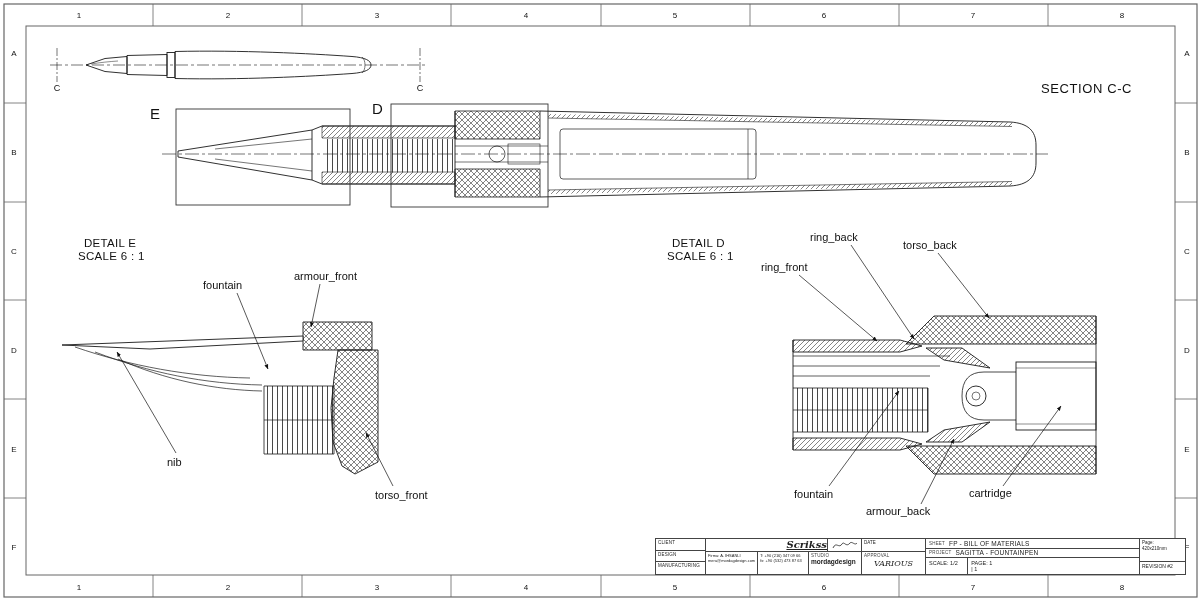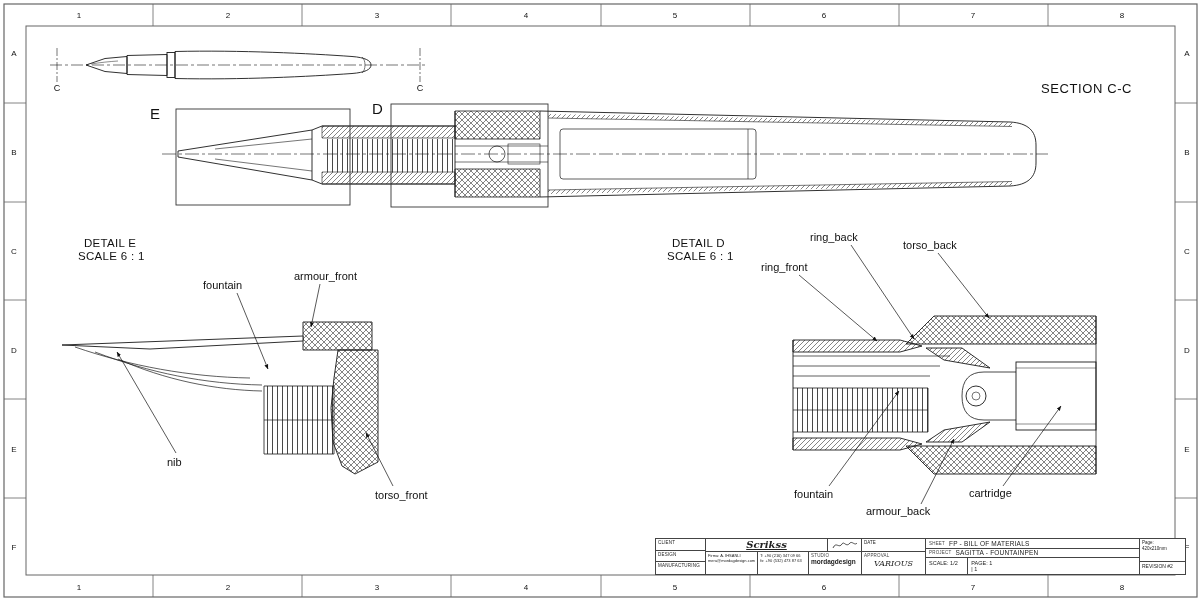--- a/index.html
+++ b/index.html
@@ -20,21 +20,21 @@
         display:grid; grid-template-columns:50px 156px 64px 214px 45px;
         border:1px solid #444; background:#fff; color:#222; z-index:2; }
   .tb > div { border-right:1px solid #444; overflow:hidden; }
   .tb > div:last-child { border-right:none; }
   .tbc1 { display:grid; grid-template-rows:1fr 1fr 1fr; }
   .tbc1 > div { border-bottom:1px solid #444; padding:1px 2px 0; font-size:4.5px; letter-spacing:.2px; }
   .tbc1 > div:last-child { border-bottom:none; }
   .tbc2 { display:grid; grid-template-rows:13px 1fr; }
   .brandrow { border-bottom:1px solid #444; display:flex; align-items:stretch; }
   .brand { flex:1; font-family:"DejaVu Serif", serif; font-style:italic; font-weight:bold;
-           font-size:10px; line-height:12px; text-align:center; text-decoration:underline; }
+           font-size:10px; line-height:12px; text-align:right; text-decoration:underline; }
   .sig { width:34px; border-left:1px solid #444; display:flex; align-items:center; justify-content:center; }
   .contact { display:grid; grid-template-columns:1fr 1fr 52px; }
   .contact > div { border-right:1px solid #444; padding:1px 2px; font-size:4px; line-height:5px; }
   .contact > div:last-child { border-right:none; }
   .studio-name { font-weight:bold; font-size:6.5px; line-height:7px; }
   .tbc3 { display:grid; grid-template-rows:13px 1fr; }
   .daterow { border-bottom:1px solid #444; padding:1px 2px; font-size:4.5px; }
   .approval { padding:1px 2px; }
   .script { font-family:"DejaVu Serif", serif; font-style:italic; font-size:8px; text-align:center; line-height:12px; }
   .tbc4 { display:grid; grid-template-rows:1fr 1fr 1fr; }

